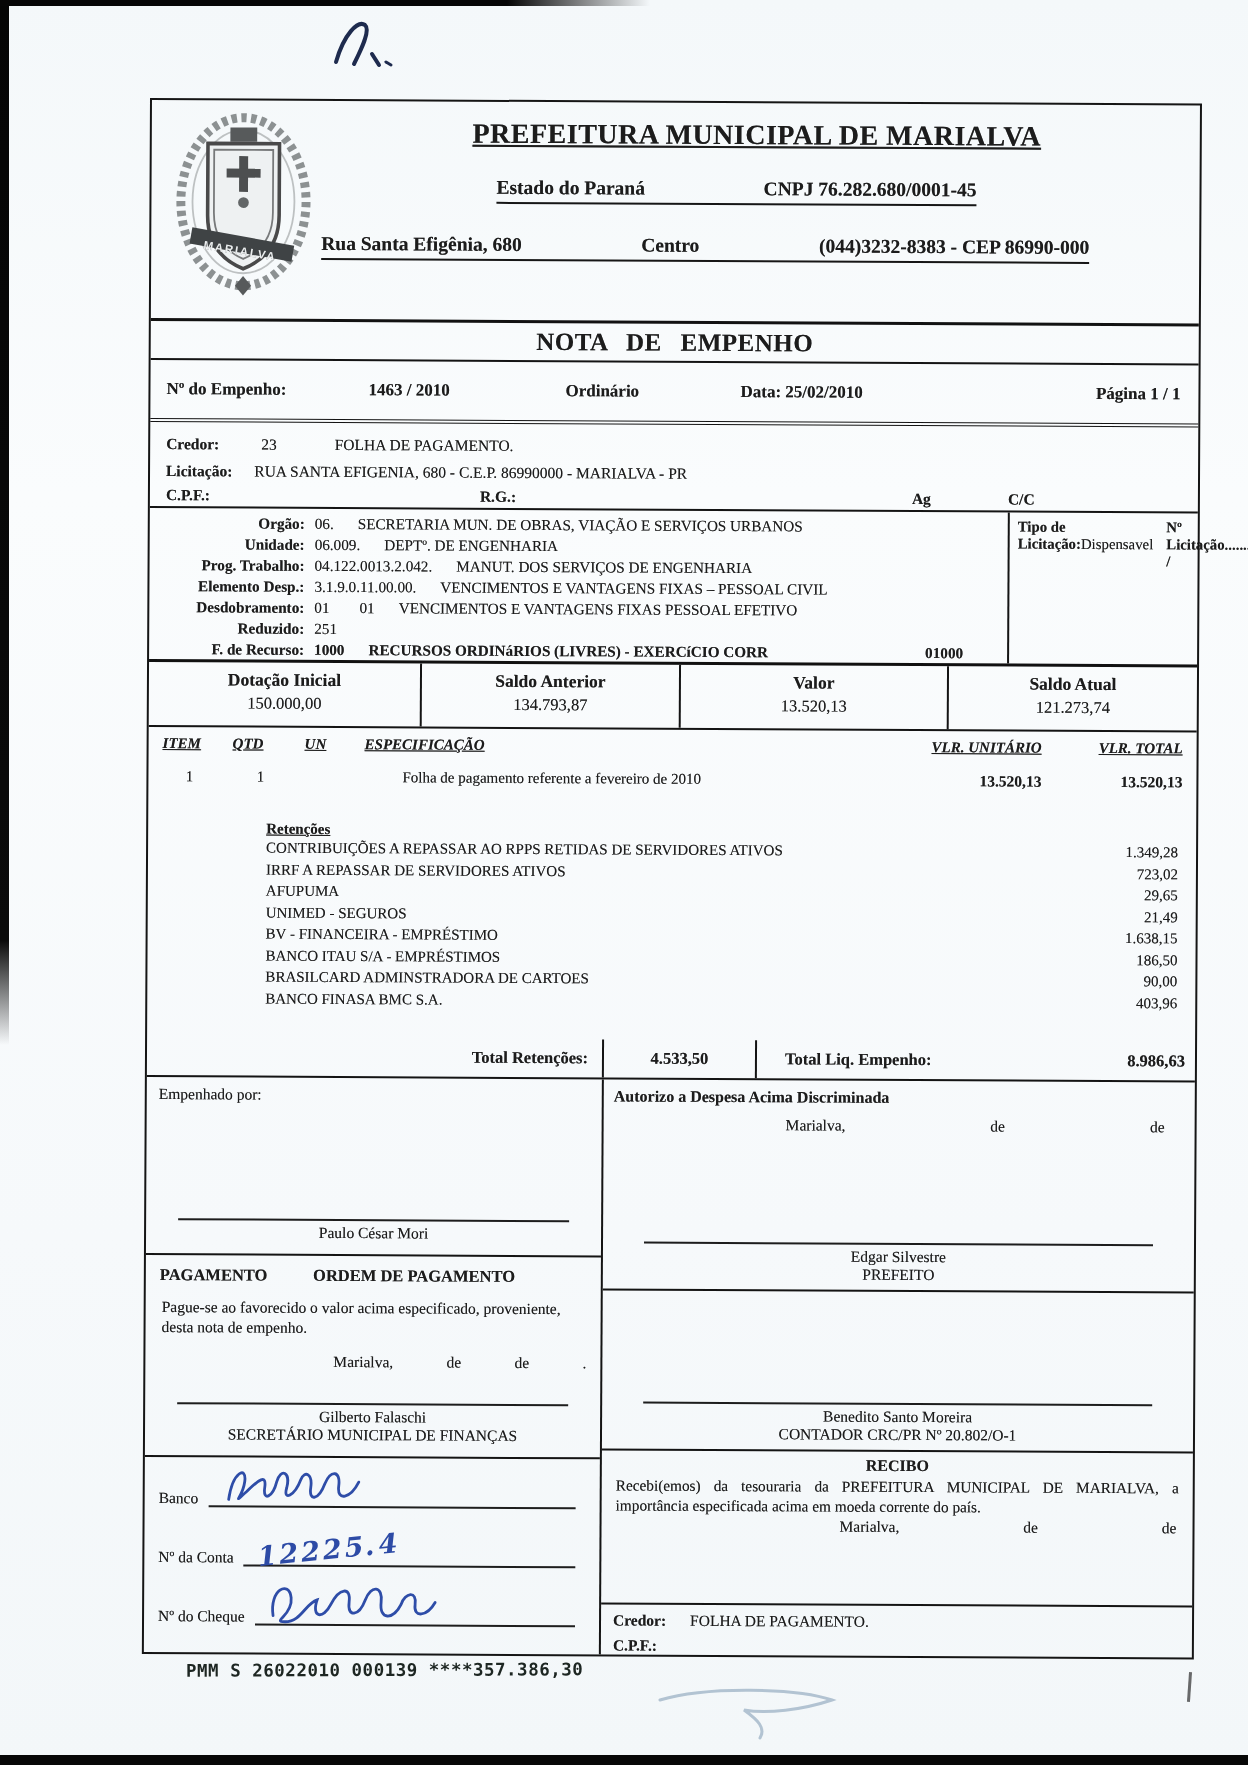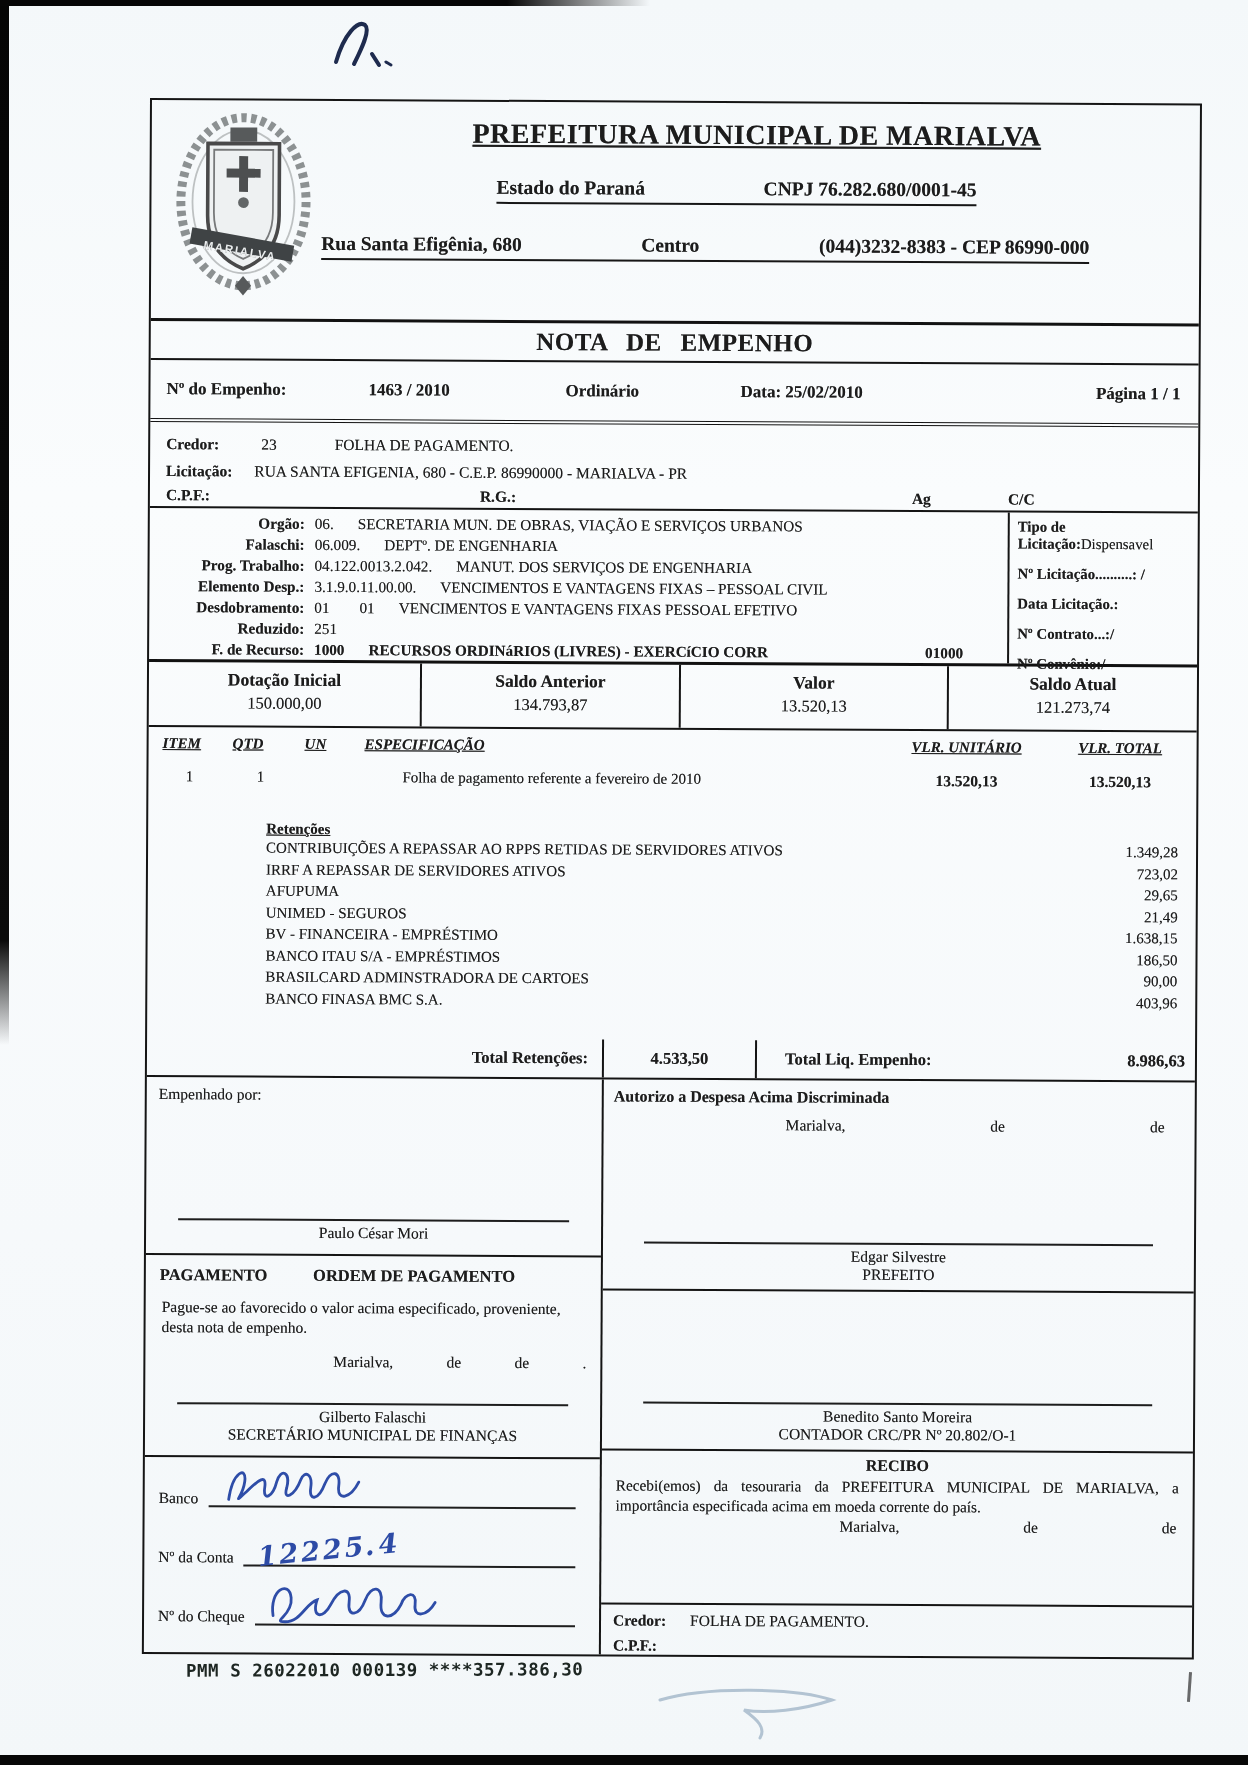--- a/index.html
+++ b/index.html
@@ -61,35 +61,35 @@
   .sec-class { display:flex; height:154px; border-bottom:3px solid #111; }
   .class-left { flex:1; padding:6px 10px 0 0; }
   .cl-row { display:flex; height:21px; font-size:15.2px; align-items:baseline; }
   .cl-label { width:155px; text-align:right; font-weight:bold; flex:none; }
   .cl-code { margin-left:10px; white-space:nowrap; }
   .cl-code2 { margin-left:30px; }
   .cl-desc { margin-left:24px; white-space:nowrap; }
   .cl-extra { margin-left:auto; margin-right:34px; font-weight:bold; }
   .cl-bold .cl-code, .cl-bold .cl-desc { font-weight:bold; }
   .class-right { width:190px; flex:none; border-left:2px solid #141414;
-        padding:6px 2px 0 8px; display:flex; flex-direction:column; gap:13px;
+        padding:6px 2px 0 8px; display:flex; gap:13px;
         font-size:14.8px; font-weight:bold; }
   .lic-val { font-weight:normal; }
 
   .sec-dot { display:grid; grid-template-columns:273px 259px 268px 1fr; height:65px;
         border-bottom:2px solid #141414; text-align:center; }
   .dot-cell { border-right:2px solid #141414; padding-top:7px; }
   .dot-cell:last-child { border-right:none; }
   .dot-h { font-weight:bold; font-size:17.5px; }
   .dot-v { font-size:16.5px; margin-top:3px; }
 
   .sec-itens { height:310px; padding:8px 14px 0; }
   .it-grid { display:grid; grid-template-columns:54px 56px 44px 1fr 150px 125px; column-gap:16px; }
   .it-head span { font-style:italic; font-weight:bold; font-size:15px; text-decoration:underline; }
-  .it-right { text-align:center; }
+  .it-right { text-align:right; }
   .it-center { text-align:center; }
   .it-row { margin-top:16px; font-size:15px; }
   .it-espec { padding-left:38px; }
   .it-money { font-weight:bold; font-size:15.5px; }
   .ret-block { margin:34px 0 0 104px; font-size:15px; }
   .ret-title { font-weight:bold; text-decoration:underline; margin-bottom:2px; }
   .ret-row { display:flex; height:21.5px; align-items:baseline; }
   .ret-val { margin-left:auto; padding-right:4px; }
 
   .sec-tot { display:grid; grid-template-columns:457px 153px 1fr; height:40px;
@@ -215,21 +215,21 @@
     </div>
 
     <div class="sec-class">
       <div class="class-left">
         <div class="cl-row">
           <span class="cl-label">Orgão:</span>
           <span class="cl-code">06.</span>
           <span class="cl-desc">SECRETARIA MUN. DE OBRAS, VIAÇÃO E SERVIÇOS URBANOS</span>
         </div>
         <div class="cl-row">
-          <span class="cl-label">Falaschi:</span>
+          <span class="cl-label">Unidade:</span>
           <span class="cl-code">06.009.</span>
           <span class="cl-desc">DEPTº. DE ENGENHARIA</span>
         </div>
         <div class="cl-row">
           <span class="cl-label">Prog. Trabalho:</span>
           <span class="cl-code">04.122.0013.2.042.</span>
           <span class="cl-desc">MANUT. DOS SERVIÇOS DE ENGENHARIA</span>
         </div>
         <div class="cl-row">
           <span class="cl-label">Elemento Desp.:</span>

